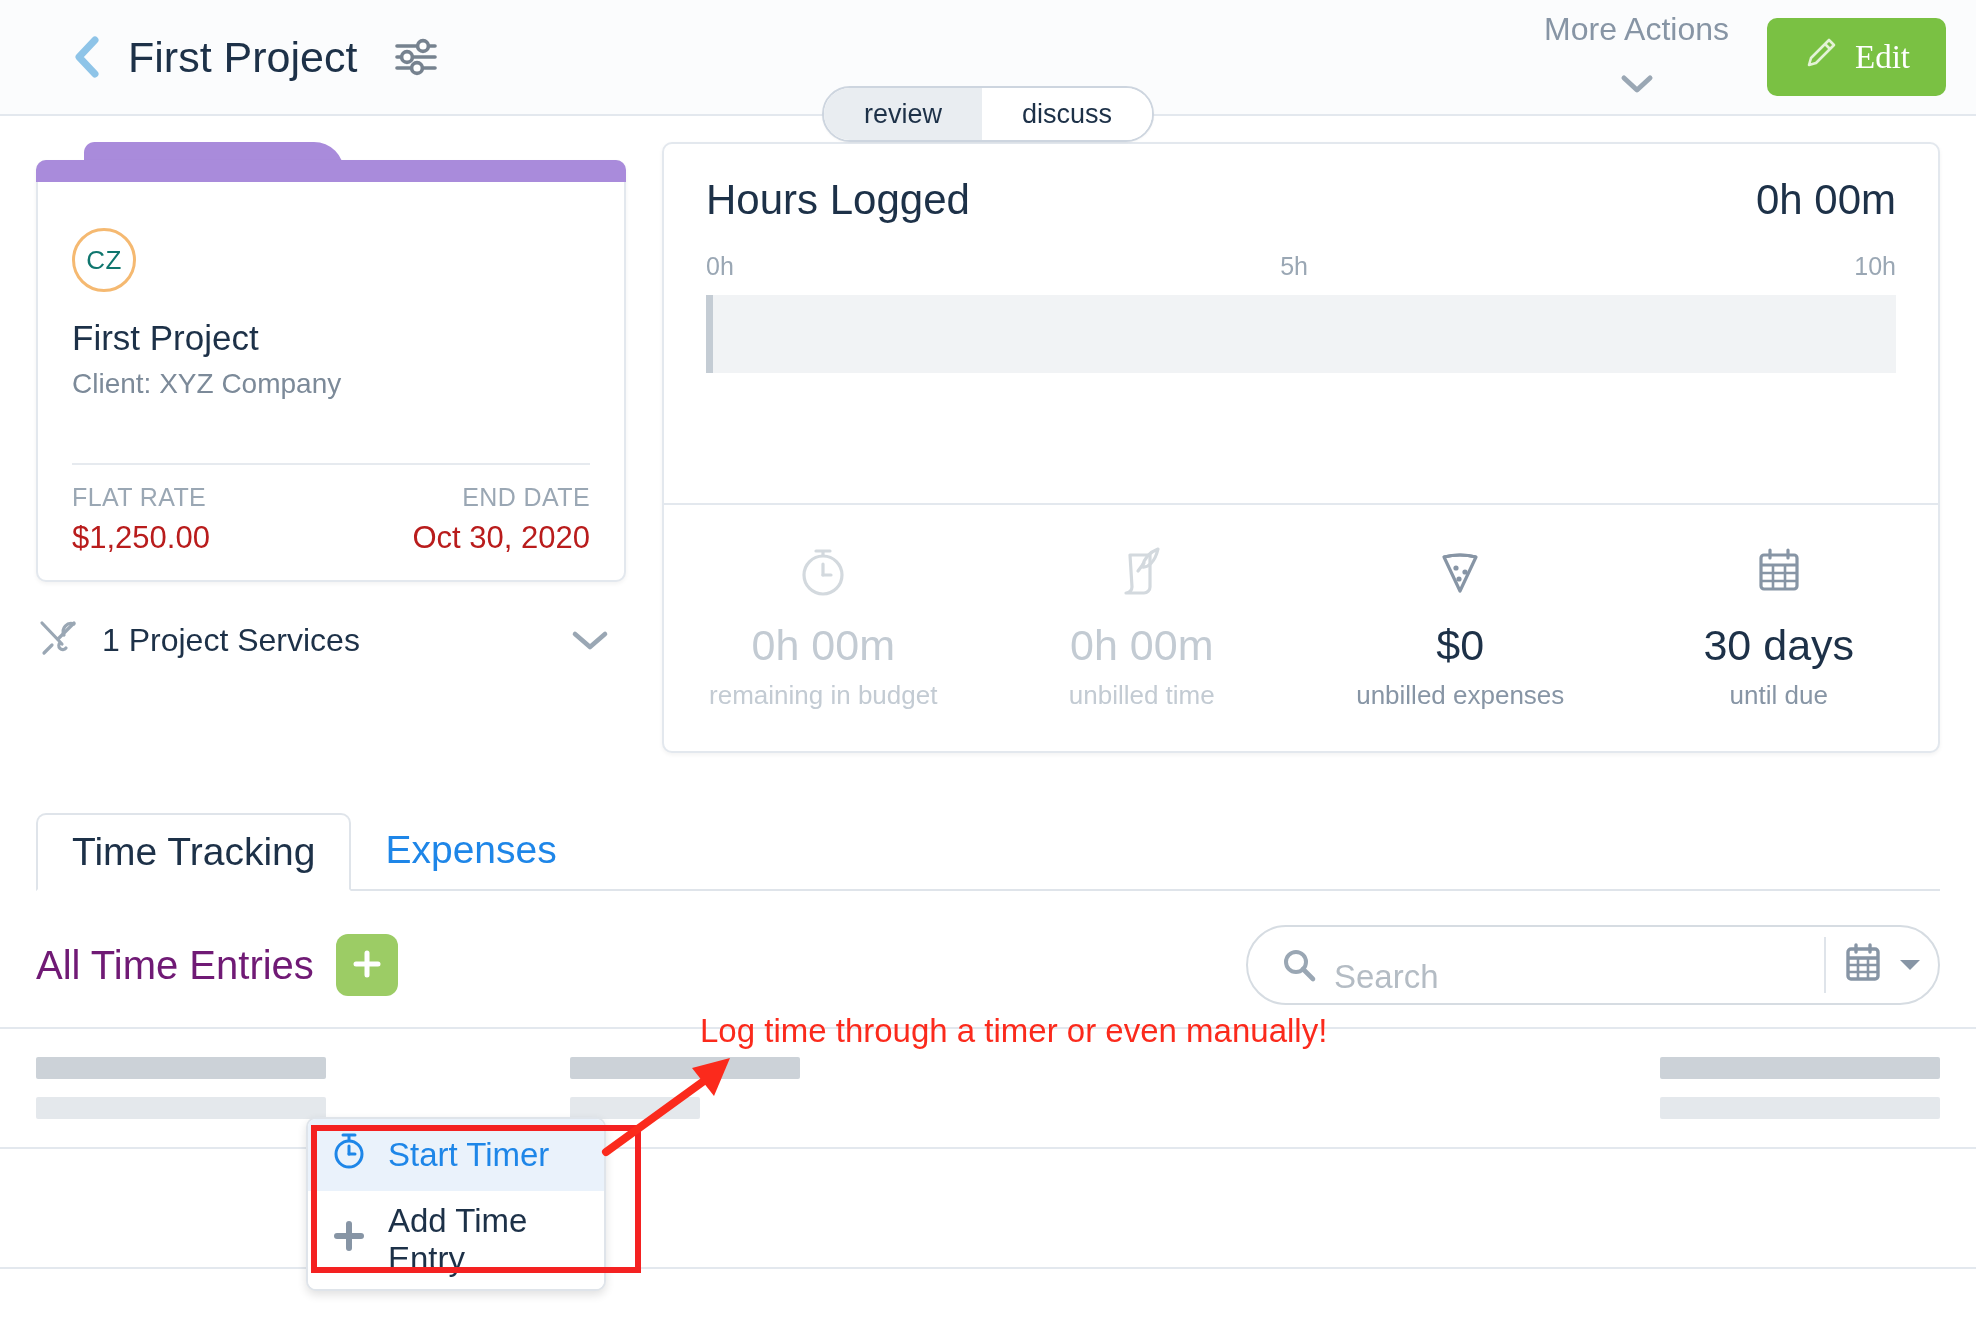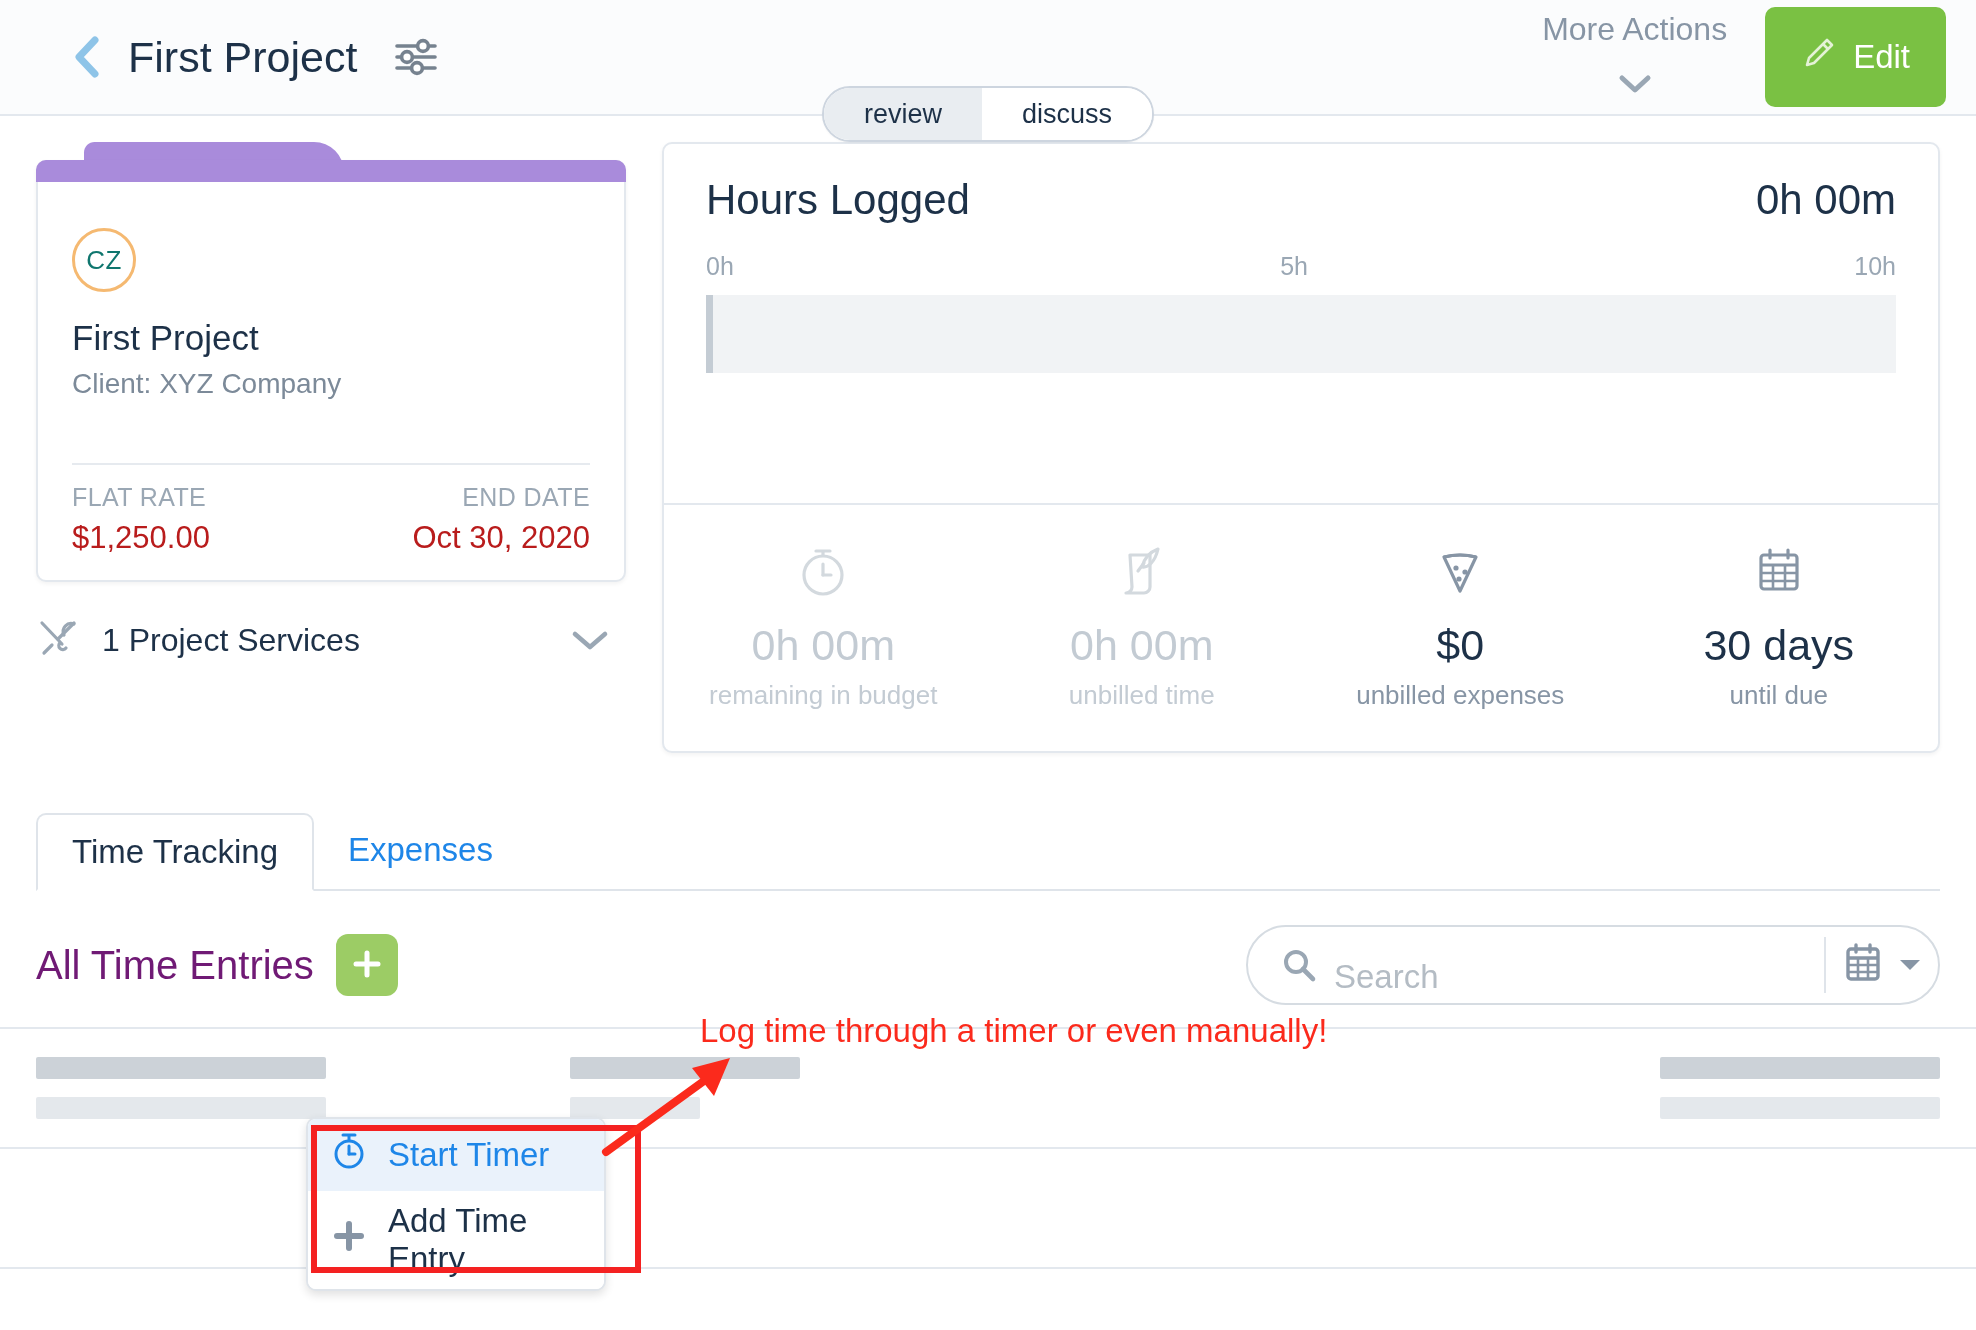--- a/index.html
+++ b/index.html
@@ -46,25 +46,25 @@
     display: flex; align-items: center; gap: 18px;
     font-size: 32px; color: #8795a5; cursor: pointer;
     white-space: nowrap;
     flex-direction: column;
   }
   .edit-btn {
     background: #7ac143;
     color: #ffffff;
     border: none;
     border-radius: 10px;
-    height: 100px;
+    height: 78px;
     padding: 0 36px;
     display: flex; align-items: center; gap: 16px;
     font-size: 33px;
-    font-family: Liberation Sans, sans-serif;
+    font-family: Liberation Serif, serif;
     cursor: pointer;
   }
 
   
   .seg-wrap {
     position: absolute;
     left: 0; right: 0;
     top: 86px;
     display: flex;
     justify-content: center;
@@ -198,21 +198,21 @@
   .stat.dark .stat-label { color: #8795a5; }
 
   
   .tabs-area { margin: 60px 0 0 0; padding: 0 36px; position: relative; }
   .tabs {
     display: flex; align-items: flex-end;
     border-bottom: 2px solid #dfe4ea;
     height: 78px;
   }
   .tab {
-    font-size: 33px;
+    font-size: 39px;
     padding: 0 34px;
     height: 78px;
     display: flex; align-items: center;
     color: #1e86e8;
     cursor: pointer;
     background: transparent;
     border: none;
     font-family: inherit;
   }
   .tab.active {

